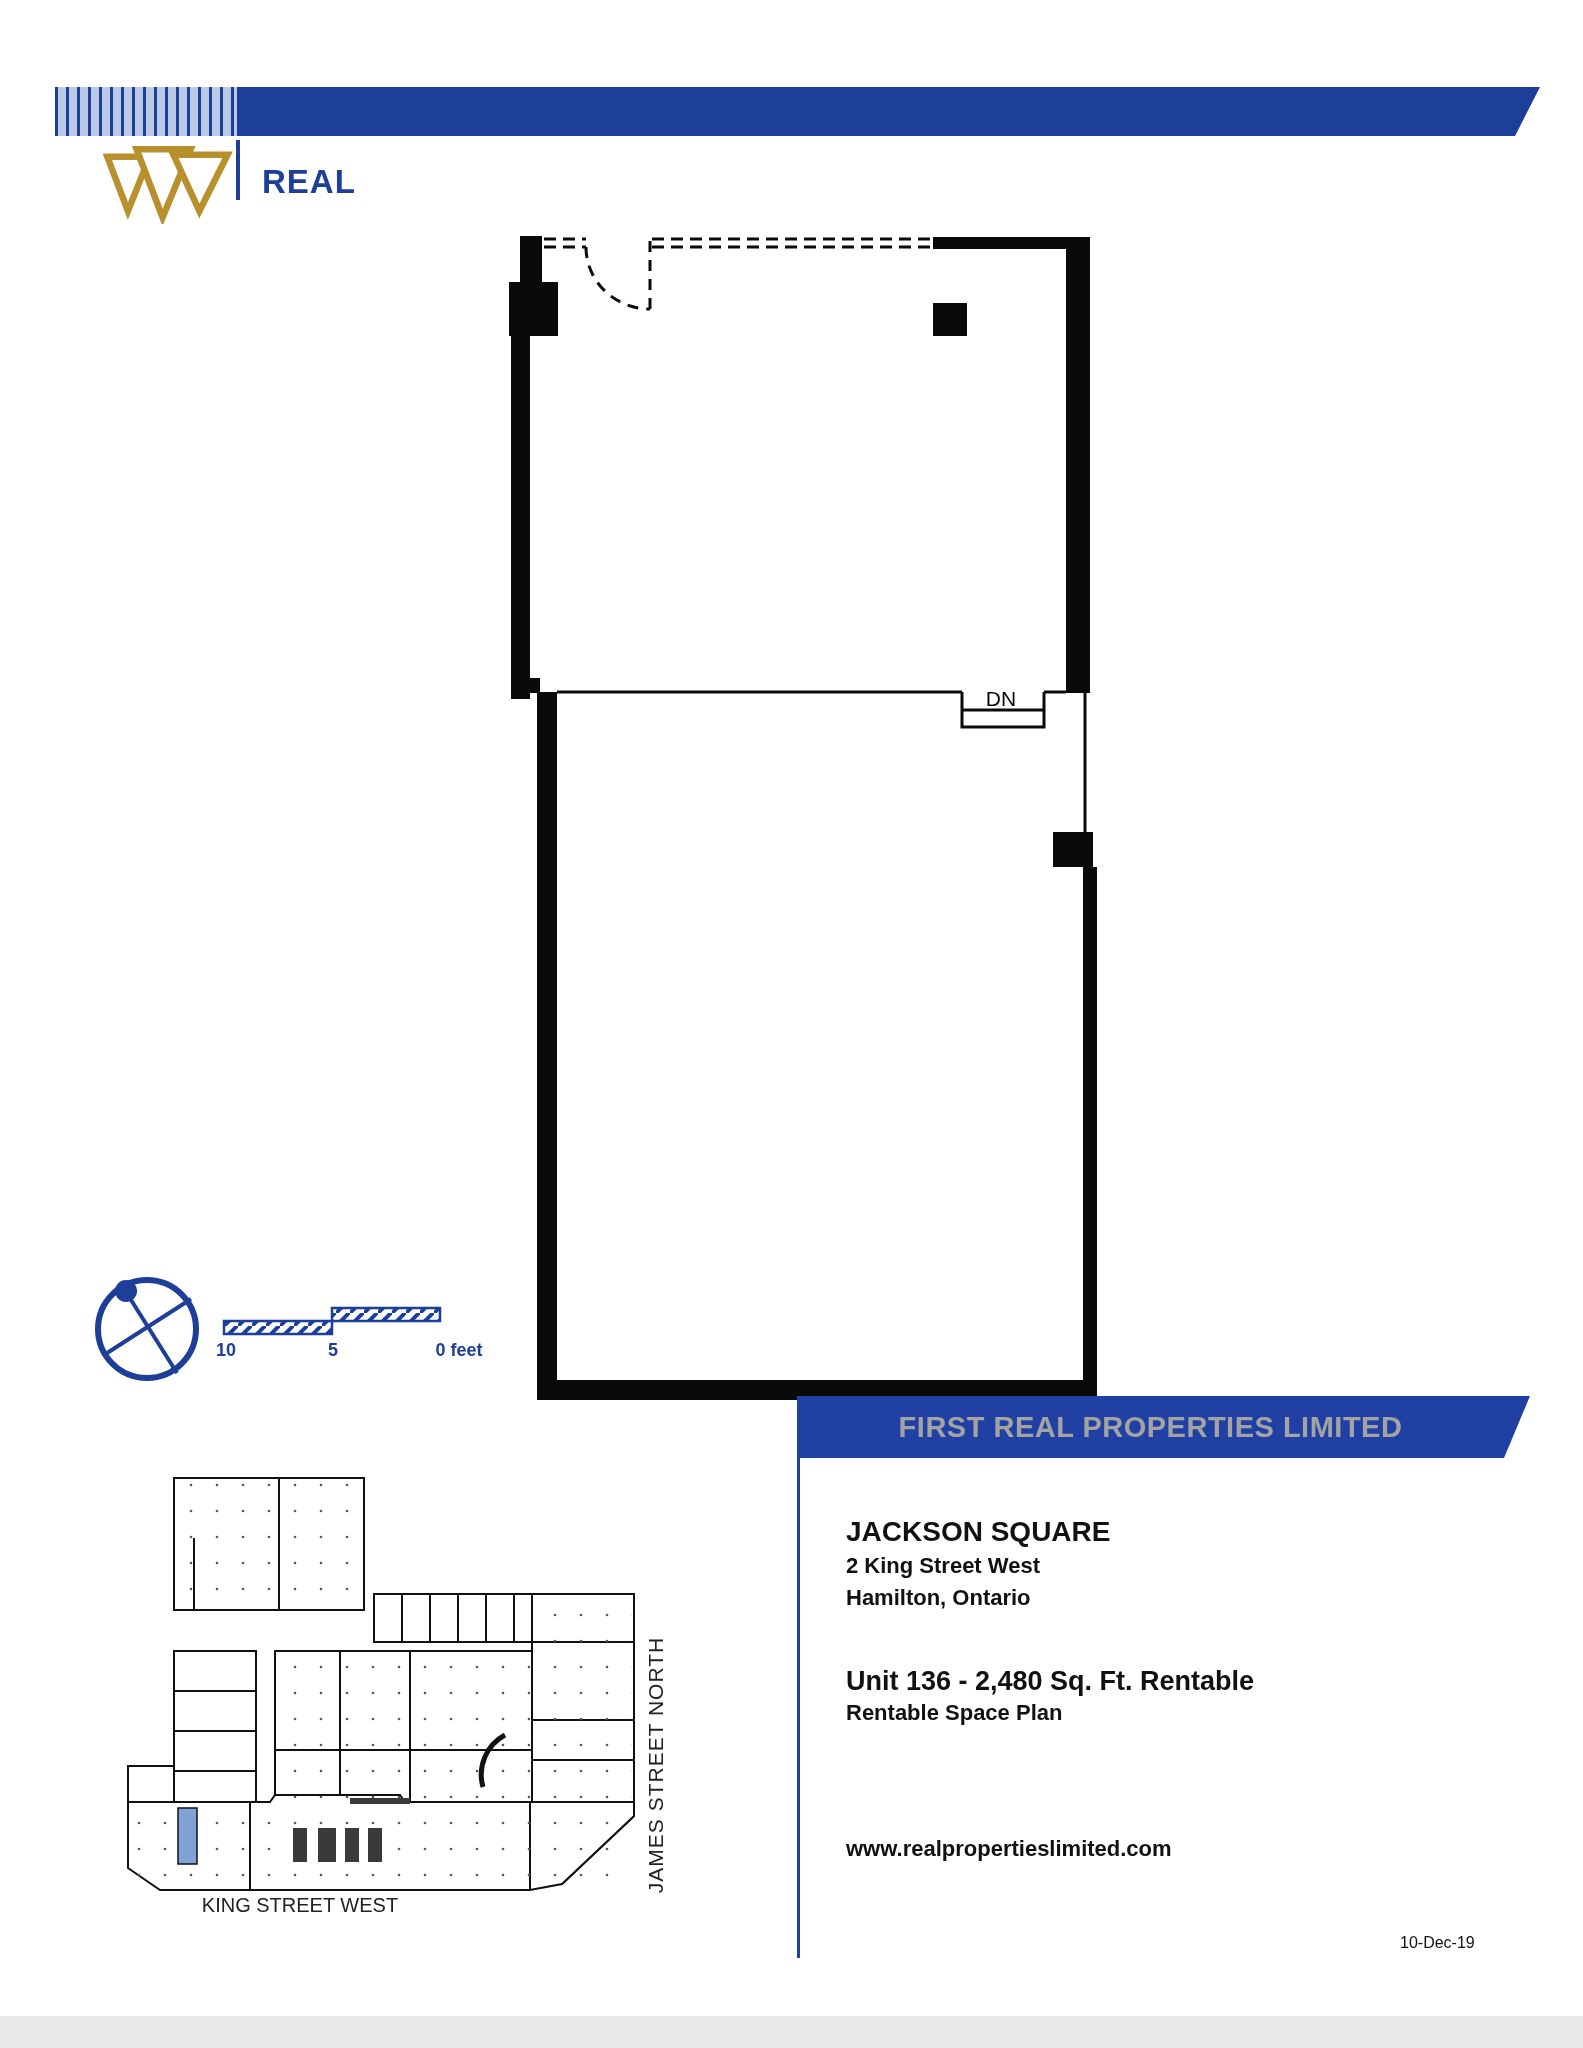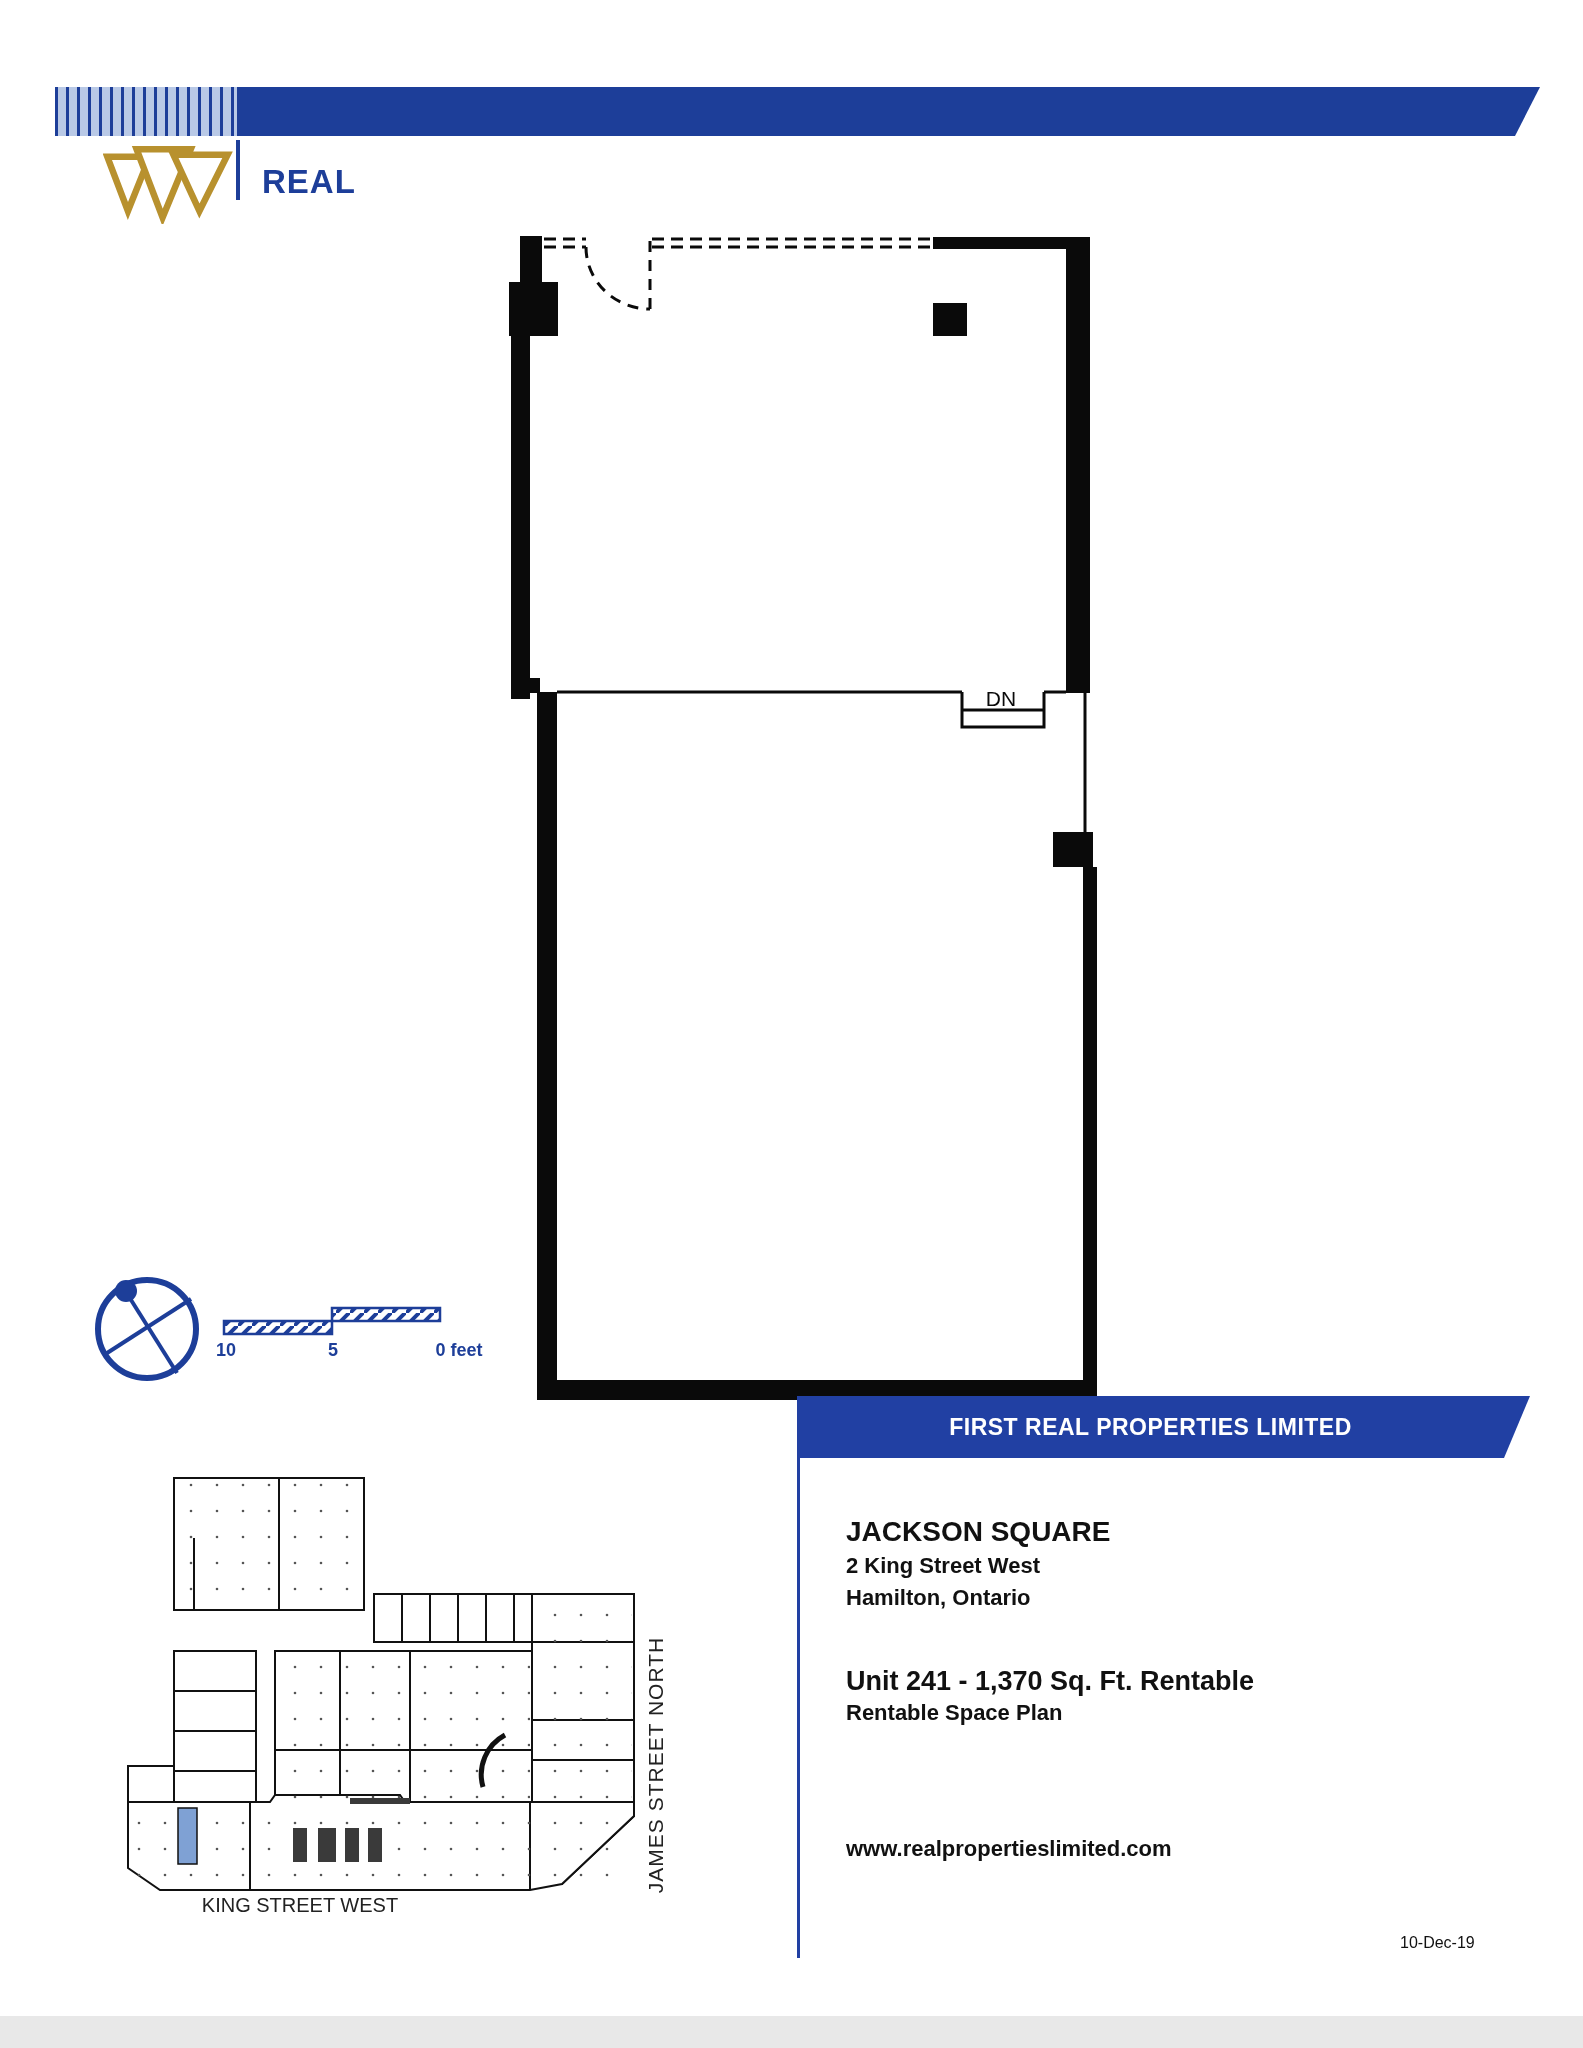--- a/index.html
+++ b/index.html
@@ -22,21 +22,21 @@
     left:262px;top:164px;font-size:33px;font-weight:bold;color:#1d3e99;
     letter-spacing:1px;line-height:1.1;
   }
   
   .banner{
     left:797px;top:1396px;width:733px;height:62px;background:#2140a3;
     clip-path:polygon(0 0,100% 0,calc(100% - 26px) 100%,0 100%);
     display:flex;align-items:center;justify-content:center;
   }
   .banner span{
-    color:#ffffff;font-size:23px;font-weight:bold;letter-spacing:.5px;
+    color:#a3a3a3;font-size:29px;font-weight:bold;letter-spacing:.5px;
     padding-right:26px;white-space:nowrap;
   }
   .v-line{left:797px;top:1396px;width:3px;height:562px;background:#2140a3;}
   
   .info-text{left:846px;color:#111;white-space:nowrap;}
   .t-bold-lg{font-size:28px;font-weight:bold;}
   .t-reg{font-size:22px;font-weight:bold;}
   .t-bold-md{font-size:27px;font-weight:bold;}
   .date{left:1400px;top:1934px;font-size:16px;color:#111;}
   svg text{font-family:"Liberation Sans", sans-serif;}
@@ -188,19 +188,19 @@
   </svg>
 
   <div class="abs banner">
     <span>FIRST REAL PROPERTIES LIMITED</span>
   </div>
   <div class="abs v-line"></div>
 
   <div class="abs info-text t-bold-lg" style="top:1516px">JACKSON SQUARE</div>
   <div class="abs info-text t-reg" style="top:1553px">2 King Street West</div>
   <div class="abs info-text t-reg" style="top:1585px">Hamilton, Ontario</div>
-  <div class="abs info-text t-bold-md" style="top:1666px">Unit 241 - 1,370 Sq. Ft. Rentable</div>
+  <div class="abs info-text t-bold-md" style="top:1666px">Unit 136 - 2,480 Sq. Ft. Rentable</div>
   <div class="abs info-text t-reg" style="top:1700px">Rentable Space Plan</div>
   <div class="abs info-text t-reg" style="top:1836px">www.realpropertieslimited.com</div>
 
   <div class="abs date">10-Dec-19</div>
 
 </div>
 
 </body></html>

